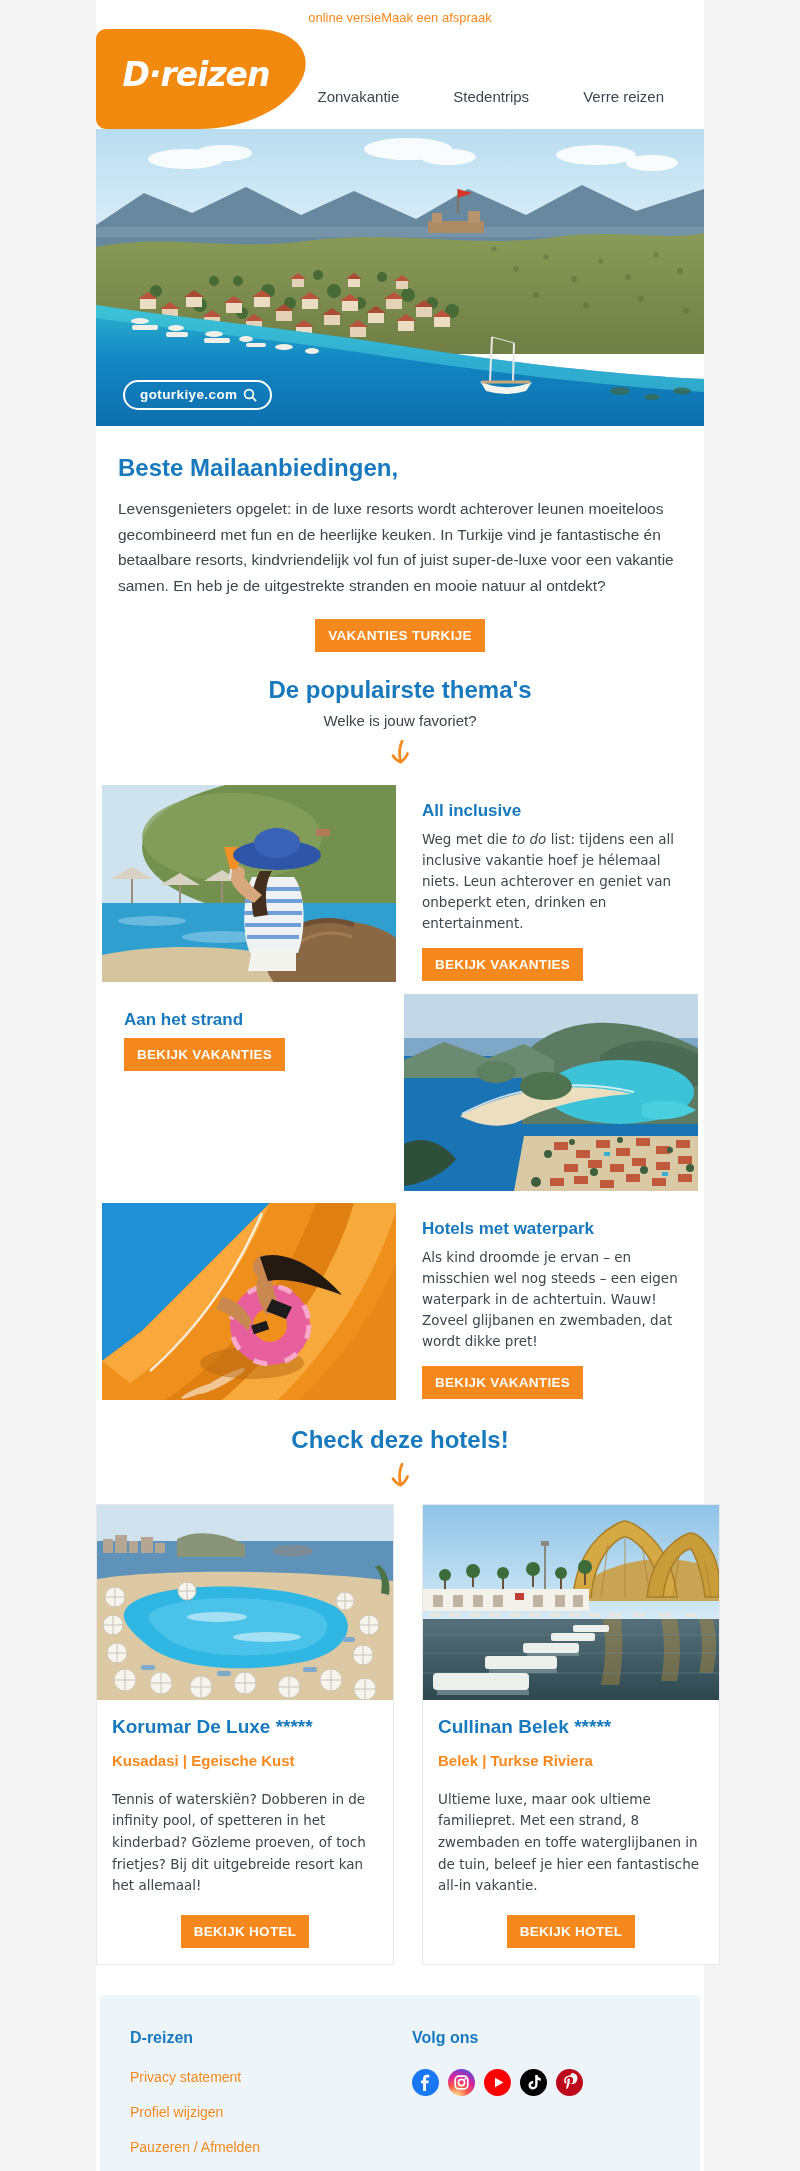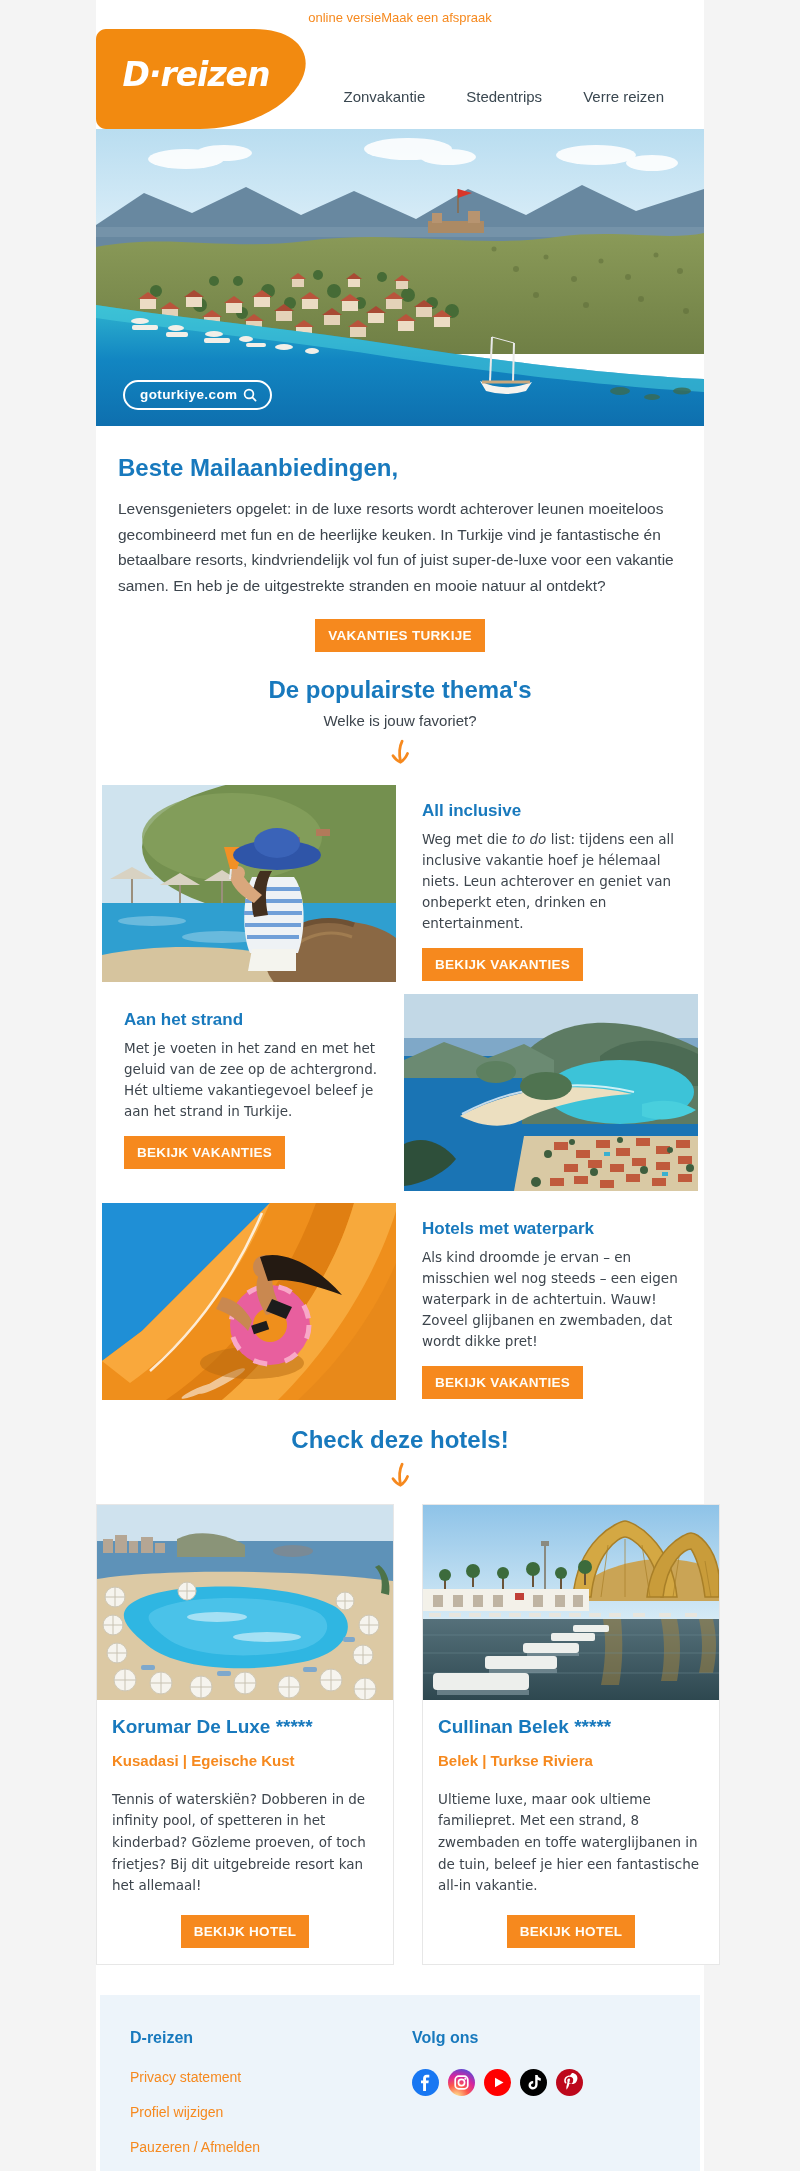--- a/index.html
+++ b/index.html
@@ -22,21 +22,21 @@
   .toplink{color:var(--orange);font-size:13px;text-decoration:none;cursor:pointer}
   
   .header{display:flex;align-items:flex-end;height:100px;position:relative}
   .logo{position:relative;width:216px;height:100px;flex:none;cursor:pointer}
   .logo svg{position:absolute;left:0;top:0}
   .logo-text{
     position:absolute;left:20px;top:26px;width:160px;text-align:center;
     color:#fff;font-size:33px;font-weight:700;font-style:italic;
     letter-spacing:-1px;font-family:"DejaVu Sans",sans-serif;
   }
-  .nav{display:flex;gap:41px;margin:0 40px 24px auto}
+  .nav{display:flex;gap:54px;margin:0 40px 24px auto}
   .nav a{color:#3A4750;font-size:15px;text-decoration:none;cursor:pointer}
   
   .hero{position:relative;width:608px;height:297px;overflow:hidden;cursor:pointer}
   .hero svg{display:block}
   .site-badge{
     position:absolute;left:27px;bottom:16px;display:flex;align-items:center;gap:6px;
     border:2px solid #fff;border-radius:17px;padding:5px 13px 6px 15px;
     color:#fff;font-weight:700;font-size:13.5px;letter-spacing:.4px;
   }
   
@@ -376,21 +376,20 @@
     <div class="theme-txt">
       <h3 class="theme-title">All inclusive</h3>
       <p class="theme-body"><span>Weg met die </span><em>to do</em><span> list: tijdens een all inclusive vakantie hoef je hélemaal niets. Leun achterover en geniet van onbeperkt eten, drinken en entertainment.</span></p>
       <a class="btn">BEKIJK VAKANTIES</a>
     </div>
   </div>
 
   <div class="theme-row">
     <div class="theme-txt first">
       <h3 class="theme-title">Aan het strand</h3>
-      <p class="theme-body">Met je voeten in het zand en met het geluid van de zee op de achtergrond. Hét ultieme vakantiegevoel beleef je aan het strand in Turkije.</p>
       <a class="btn">BEKIJK VAKANTIES</a>
     </div>
     <div class="theme-img">
       <svg width="294" height="197" viewBox="0 0 294 197">
         <rect width="294" height="197" fill="#1a74b4"></rect>
         <rect width="294" height="62" fill="#c2d8e6"></rect>
         <rect y="44" width="294" height="18" fill="#7fa8c8"></rect>
         <path d="M118 62 C160 16 232 22 294 54 L294 130 L118 130 Z" fill="#5d7b63"></path>
         <path d="M0 66 L40 48 84 64 120 50 150 66 L150 84 L0 84 Z" fill="#6b8a72"></path>
         <path d="M196 62 C224 40 262 44 294 60 L294 92 L196 92 Z" fill="#4c6b54"></path>

